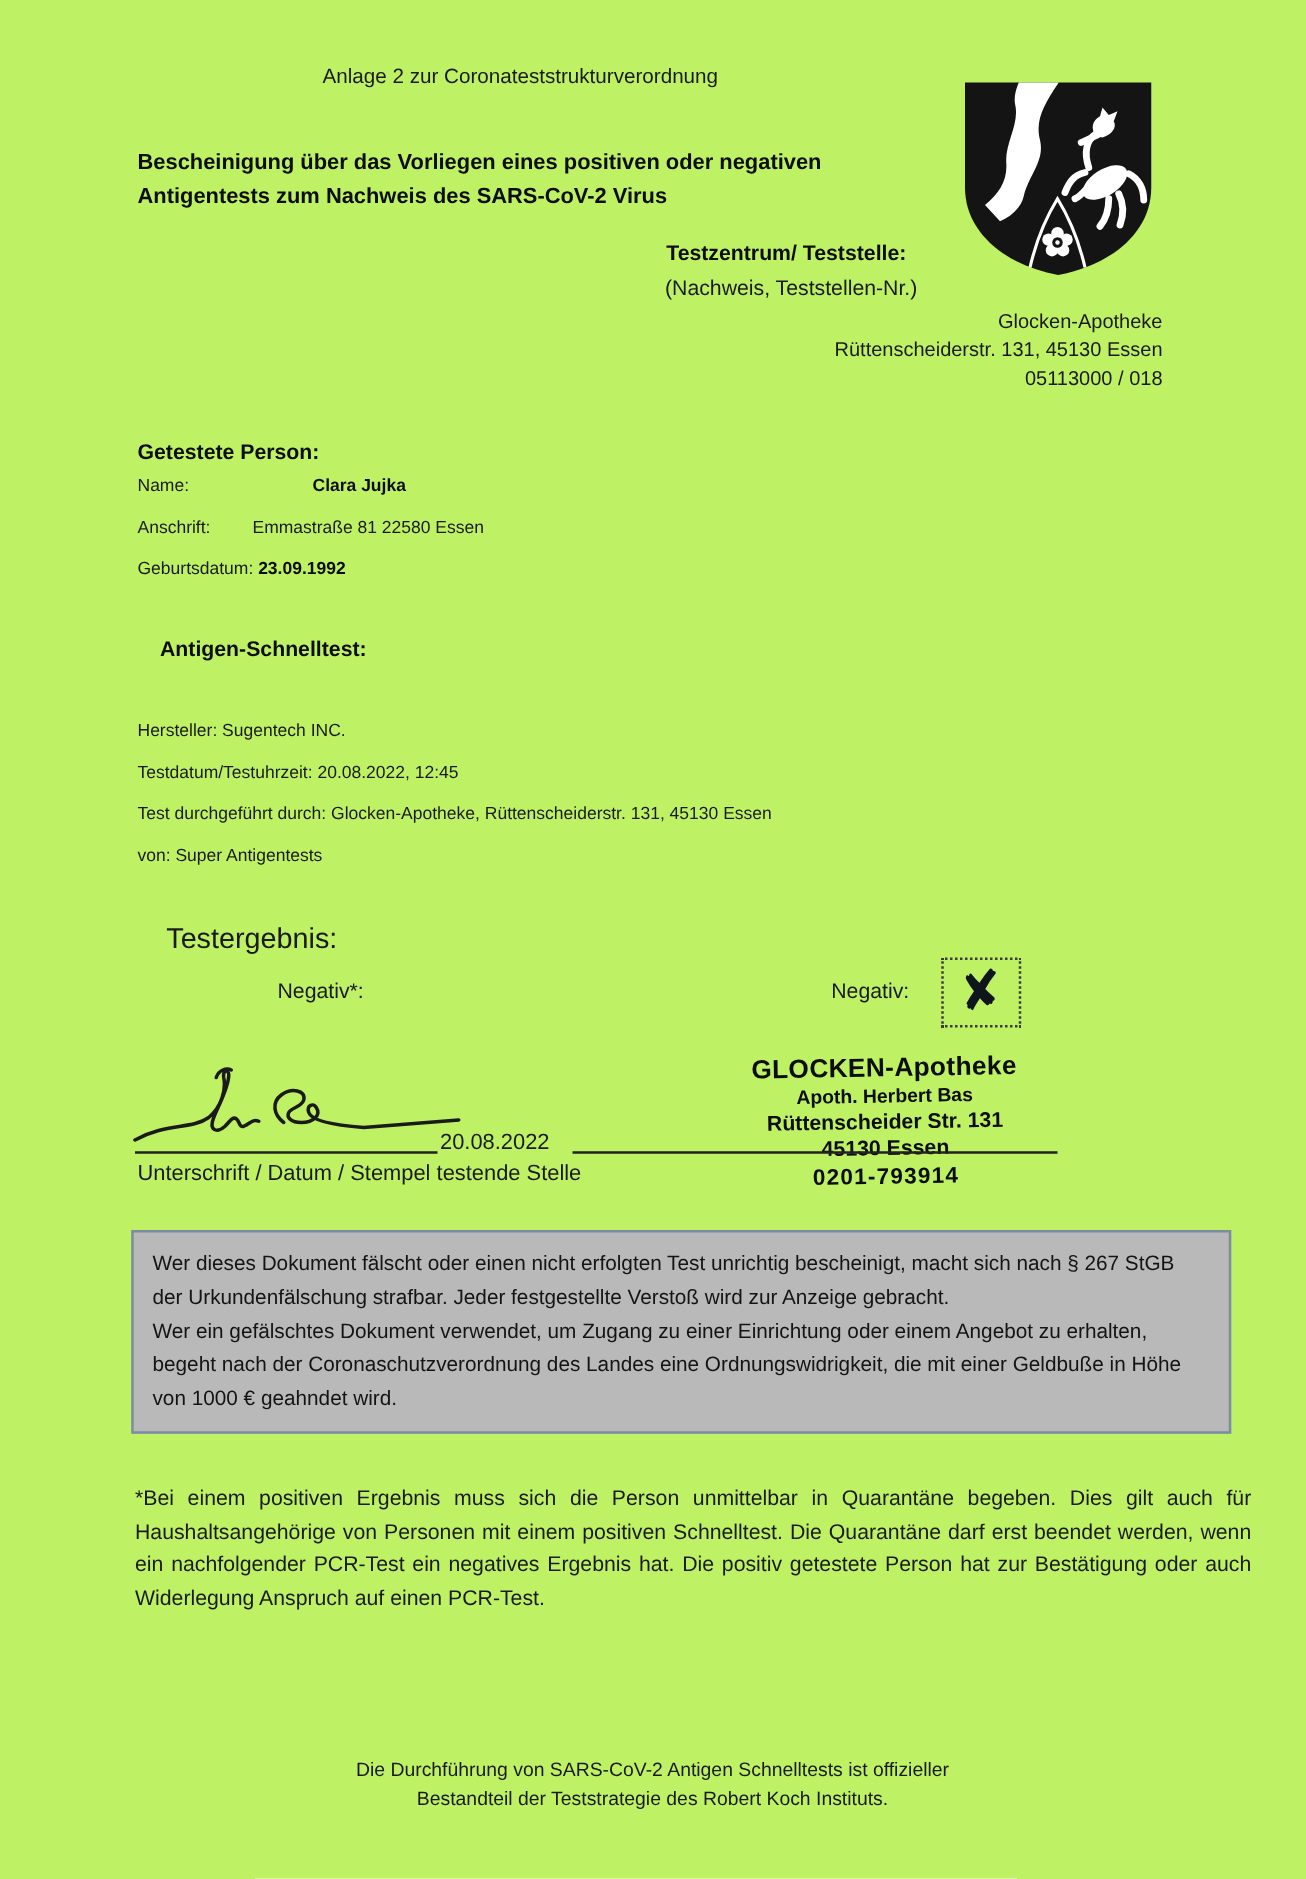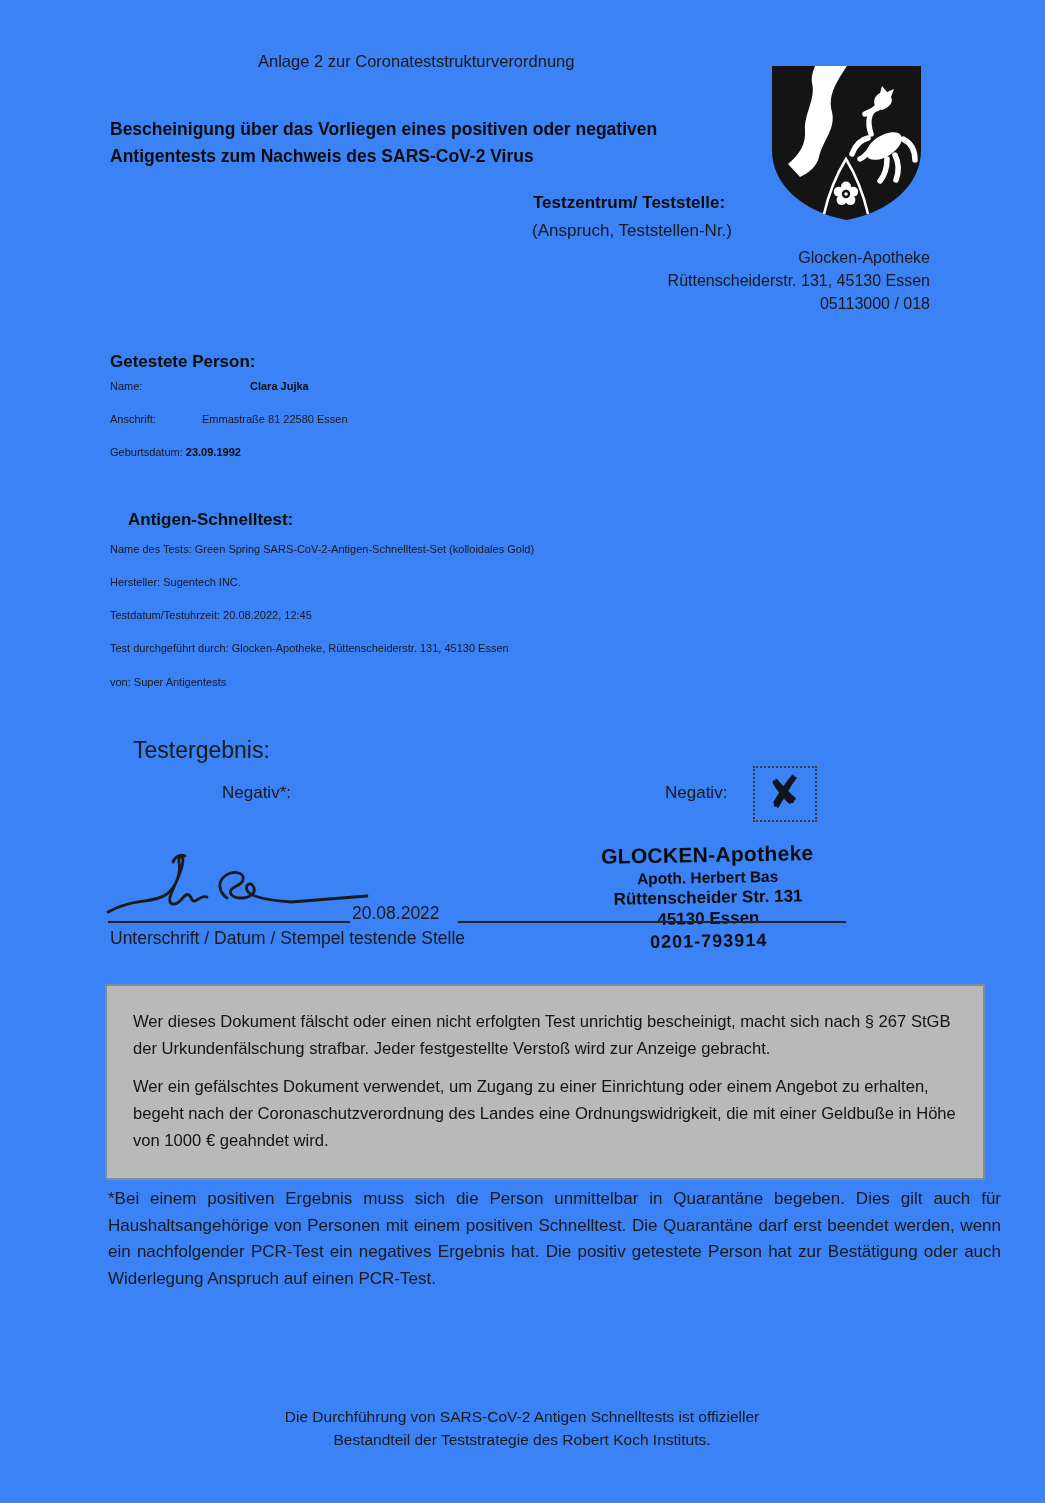--- a/index.html
+++ b/index.html
@@ -1,40 +1,40 @@
 <!DOCTYPE html>
 <html><head>
 <meta charset="utf-8">
 <style>
   html, body { margin: 0; padding: 0; background: #ffffff; }
   .page {
     position: relative;
     width: 1045px;
     height: 1503px;
     margin: 0 auto;
-    background: #3b82f6;
+    background: #bef264;
     font-family: "Liberation Sans", sans-serif;
     color: #1a1a1a;
     overflow: hidden;
   }
   .abs { position: absolute; }
 
   
   .anlage-line { left: 258px; top: 52px; font-size: 16.5px; }
   .doc-title { left: 110px; top: 116px; font-size: 17.5px; font-weight: bold; line-height: 27px; color: #0d0d0d; }
   .tz-label { left: 533px; top: 193px; font-size: 17px; font-weight: bold; color: #0d0d0d; }
   .tz-sub { left: 532px; top: 221px; font-size: 17px; }
   .tz-address { right: 115px; top: 246px; text-align: right; font-size: 16px; line-height: 23px; }
 
   
   .coa { left: 768px; top: 62px; width: 157px; height: 162px; }
 
   
   .sec-heading { font-size: 17px; font-weight: bold; color: #0d0d0d; }
-  .row { left: 110px; font-size: 11px; white-space: nowrap; }
+  .row { left: 110px; font-size: 14px; white-space: nowrap; }
   .lbl { display: inline-block; }
   .lbl-name { width: 140px; }
   .lbl-addr { width: 92px; }
   .val-bold { font-weight: bold; color: #0d0d0d; }
 
   
   .result-heading { left: 133px; top: 737px; font-size: 23px; }
   .positive-label { left: 222px; top: 783px; font-size: 17px; }
   .negative-label { left: 665px; top: 783px; font-size: 17px; }
   .checkbox {
@@ -67,21 +67,21 @@
   .stamp-l5 { font-size: 18px; margin-top: 2px; letter-spacing: 1px; }
 
   
   .warning-box {
     left: 105px; top: 984px; width: 880px; box-sizing: border-box;
     background: #b9b9b9;
     border: 2px solid #7b8ea1;
     padding: 11px 15px 13px 15px;
     font-size: 16.6px; line-height: 27px; color: #141414;
   }
-  .warning-box p { margin: 11px; }
+  .warning-box p { margin: 0; }
 
   
   .footnote {
     left: 108px; top: 1186px; width: 893px;
     font-size: 17px; line-height: 26.5px; text-align: justify;
   }
   .footer {
     left: 222px; top: 1406px; width: 600px;
     text-align: center; font-size: 15.5px; line-height: 22.5px;
   }
@@ -92,21 +92,21 @@
 <div class="page">
 
   <div class="abs anlage-line">Anlage 2 zur Coronateststrukturverordnung</div>
 
   <div class="abs doc-title">
     <div>Bescheinigung über das Vorliegen eines positiven oder negativen</div>
     <div>Antigentests zum Nachweis des SARS-CoV-2 Virus</div>
   </div>
 
   <div class="abs tz-label">Testzentrum/ Teststelle:</div>
-  <div class="abs tz-sub">(Anspruch, Teststellen-Nr.)</div>
+  <div class="abs tz-sub">(Nachweis, Teststellen-Nr.)</div>
 
   <div class="abs tz-address">
     <div>Glocken-Apotheke</div>
     <div>Rüttenscheiderstr. 131, 45130 Essen</div>
     <div>05113000 / 018</div>
   </div>
 
   <svg class="abs coa" viewBox="0 0 157 162" xmlns="http://www.w3.org/2000/svg" aria-hidden="true">
     <path d="M4 4 H153 V88 C153 124 121 150 78.5 158 C36 150 4 124 4 88 Z" fill="#141414"></path>
 
@@ -143,21 +143,20 @@
     <span class="lbl lbl-name">Name:</span><span class="val-bold">Clara Jujka</span>
   </div>
   <div class="abs row" style="top:413px;">
     <span class="lbl lbl-addr">Anschrift:</span><span>Emmastraße 81 22580 Essen</span>
   </div>
   <div class="abs row" style="top:446px;">
     <span>Geburtsdatum:</span>&nbsp;<span class="val-bold">23.09.1992</span>
   </div>
 
   <div class="abs sec-heading" style="left:128px; top:510px;">Antigen-Schnelltest:</div>
-  <div class="abs row" style="top:543px;">Name des Tests: Green Spring SARS-CoV-2-Antigen-Schnelltest-Set (kolloidales Gold)</div>
   <div class="abs row" style="top:576px;">Hersteller: Sugentech INC.</div>
   <div class="abs row" style="top:609px;">Testdatum/Testuhrzeit: 20.08.2022, 12:45</div>
   <div class="abs row" style="top:642px;">Test durchgeführt durch: Glocken-Apotheke, Rüttenscheiderstr. 131, 45130 Essen</div>
   <div class="abs row" style="top:676px;">von: Super Antigentests</div>
 
   <div class="abs result-heading">Testergebnis:</div>
   <div class="abs positive-label">Negativ*:</div>
   <div class="abs negative-label">Negativ:</div>
   <div class="abs checkbox">
     <span class="mark">✘</span>

